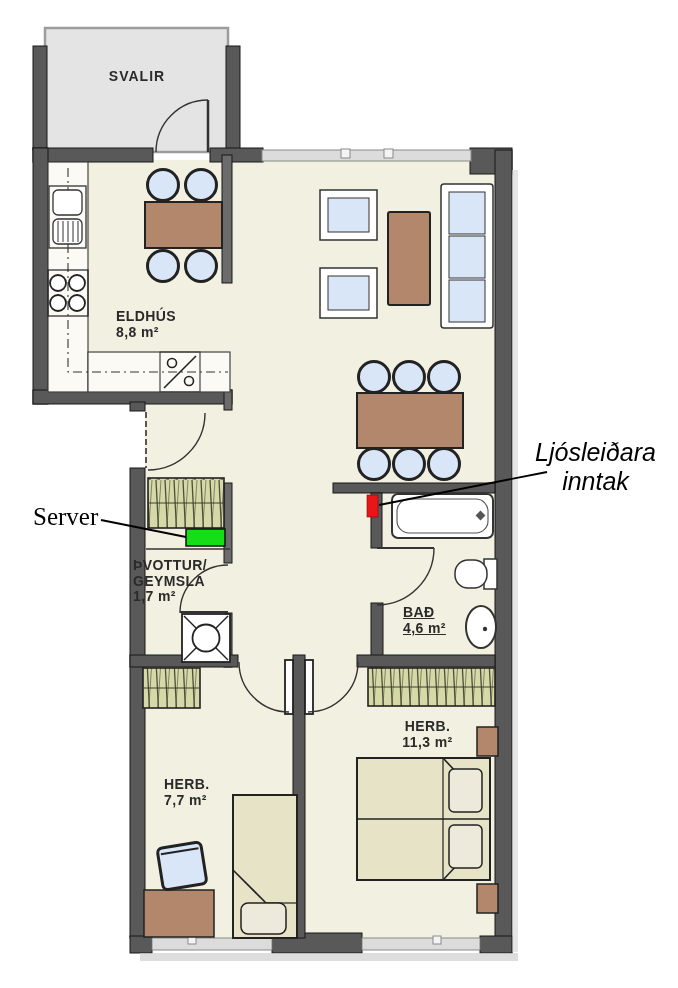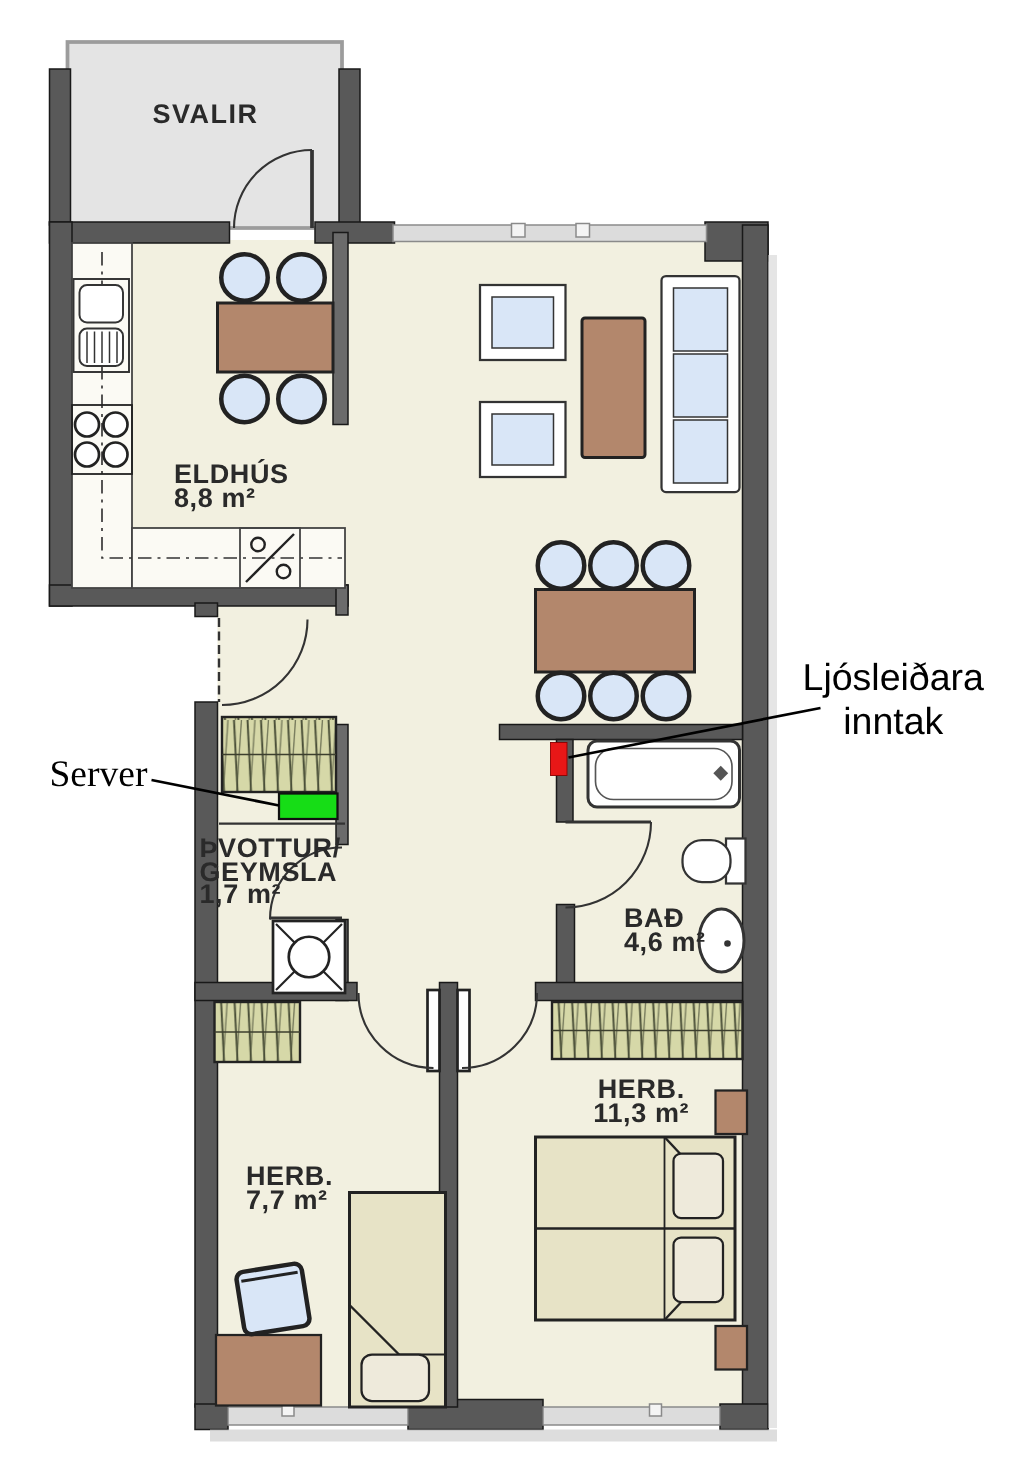--- a/index.html
+++ b/index.html
@@ -2,21 +2,21 @@
 <html><head>
 <meta charset="utf-8">
 <style>
   html,body{margin:0;padding:0;background:#fff;}
   .stage{
     position:relative;width:678px;height:988px;background:#ffffff;
     font-family:"Liberation Sans",sans-serif;overflow:hidden;
   }
   .stage svg{position:absolute;left:0;top:0;}
   .room-label{
-    position:absolute;font-weight:bold;font-size:18px;line-height:16px;
+    position:absolute;font-weight:bold;font-size:14px;line-height:16px;
     color:#2a2a2a;letter-spacing:.4px;white-space:nowrap;
   }
   .room-label .area{font-weight:bold;}
   .annot{
     position:absolute;font-size:25px;line-height:29px;color:#000;
     font-weight:400;white-space:nowrap;
   }
   .center{text-align:center;}
 </style>
 </head>
@@ -257,35 +257,35 @@
   <div class="area">8,8 m²</div>
 </div>
 
 
 <div class="room-label" style="left:133px;top:558px;line-height:15.5px;">
   <div>ÞVOTTUR/</div>
   <div>GEYMSLA</div>
   <div class="area">1,7 m²</div>
 </div>
 
-<div class="room-label" style="left:416px;top:604px;">
+<div class="room-label" style="left:403px;top:604px;text-decoration:underline;">
   <div>BAÐ</div>
   <div class="area">4,6 m²</div>
 </div>
 
 <div class="room-label center" style="left:385px;top:718px;width:85px;">
   <div>HERB.</div>
   <div class="area">11,3 m²</div>
 </div>
 
 <div class="room-label" style="left:164px;top:776px;">
   <div>HERB.</div>
   <div class="area">7,7 m²</div>
 </div>
 
 <div class="annot" style="left:33px;top:502px;font-family:Liberation Serif, serif;">Server</div>
 
-<div class="annot center" style="left:518px;top:438px;width:155px;">
+<div class="annot center" style="left:518px;top:438px;width:155px;font-style:italic;">
   <div>Ljósleiðara</div>
   <div>inntak</div>
 </div>
 
 </div>
 
 </body></html>

